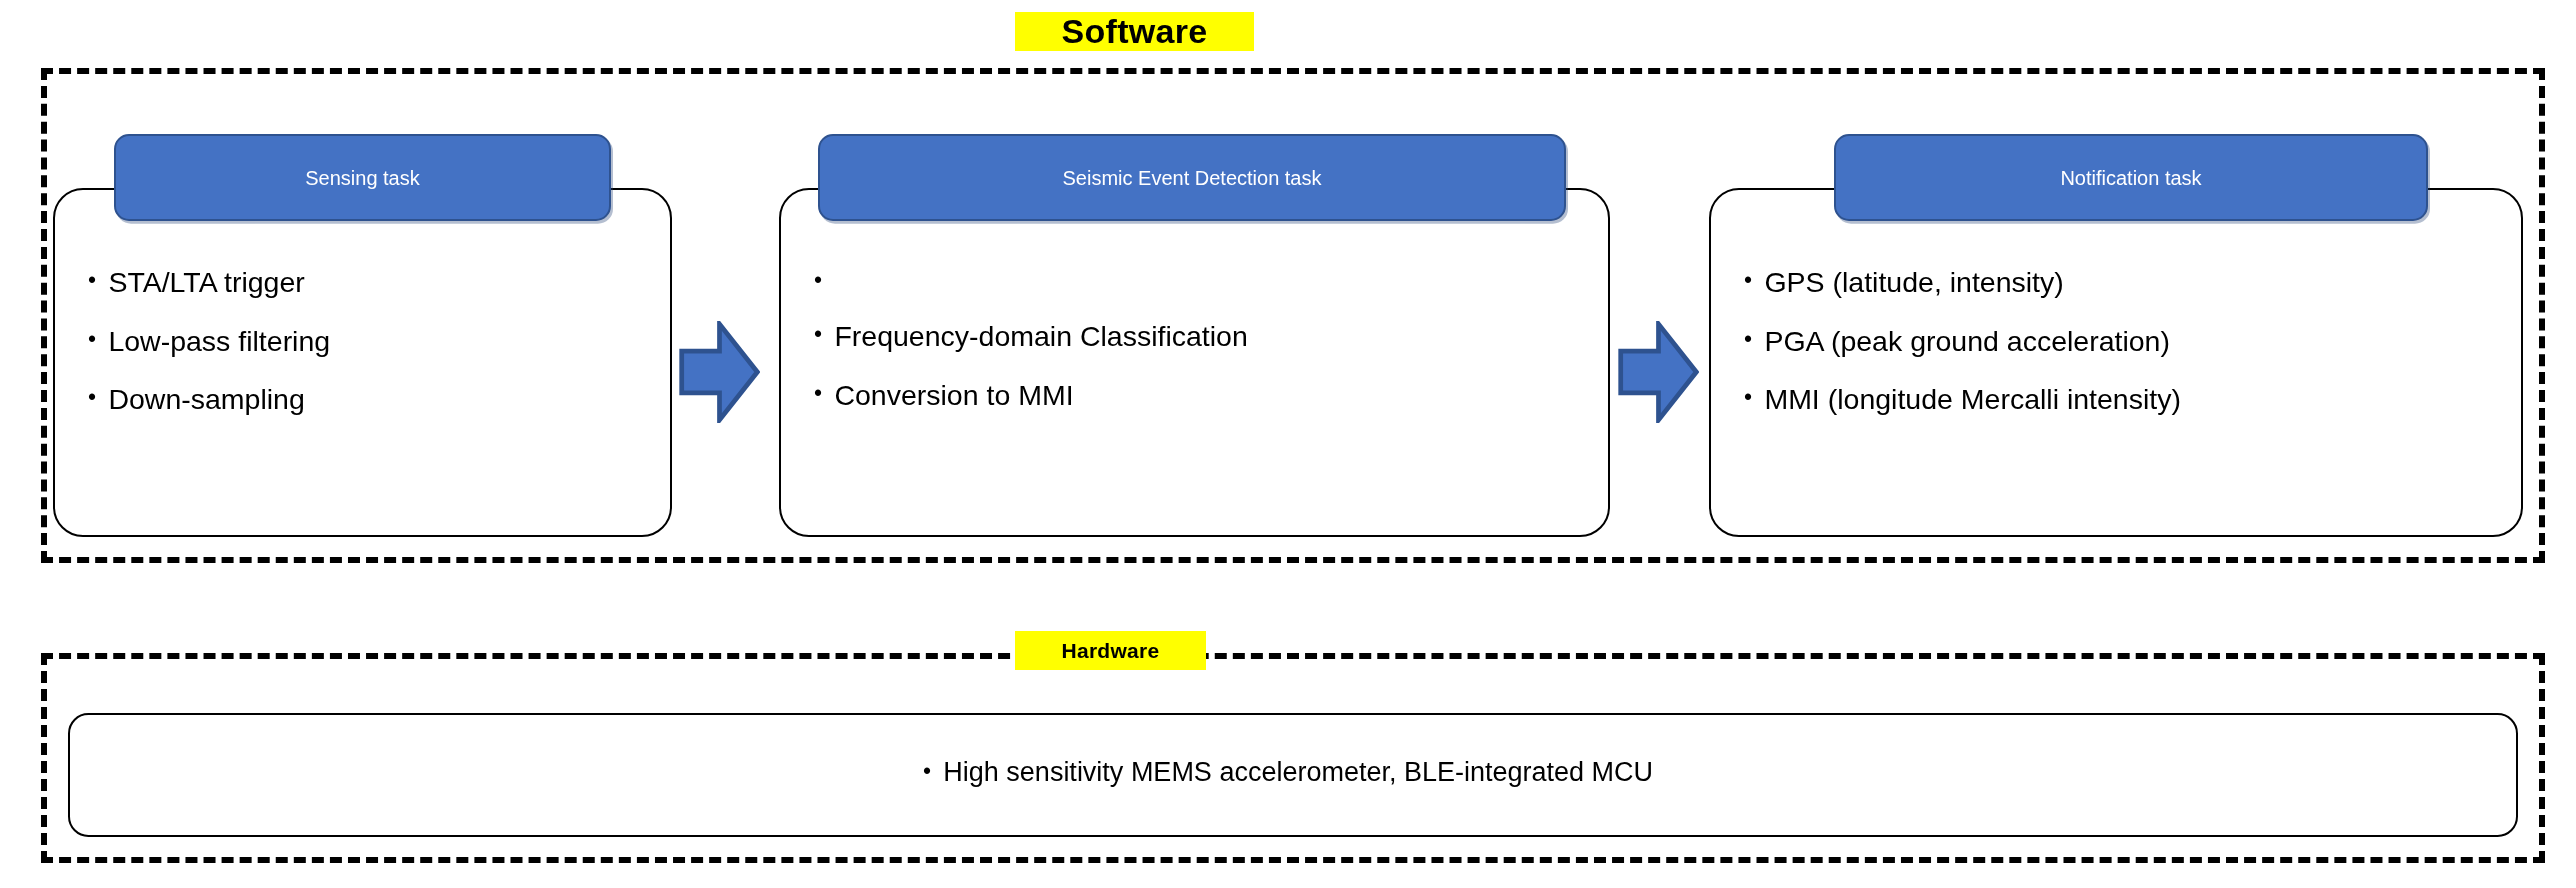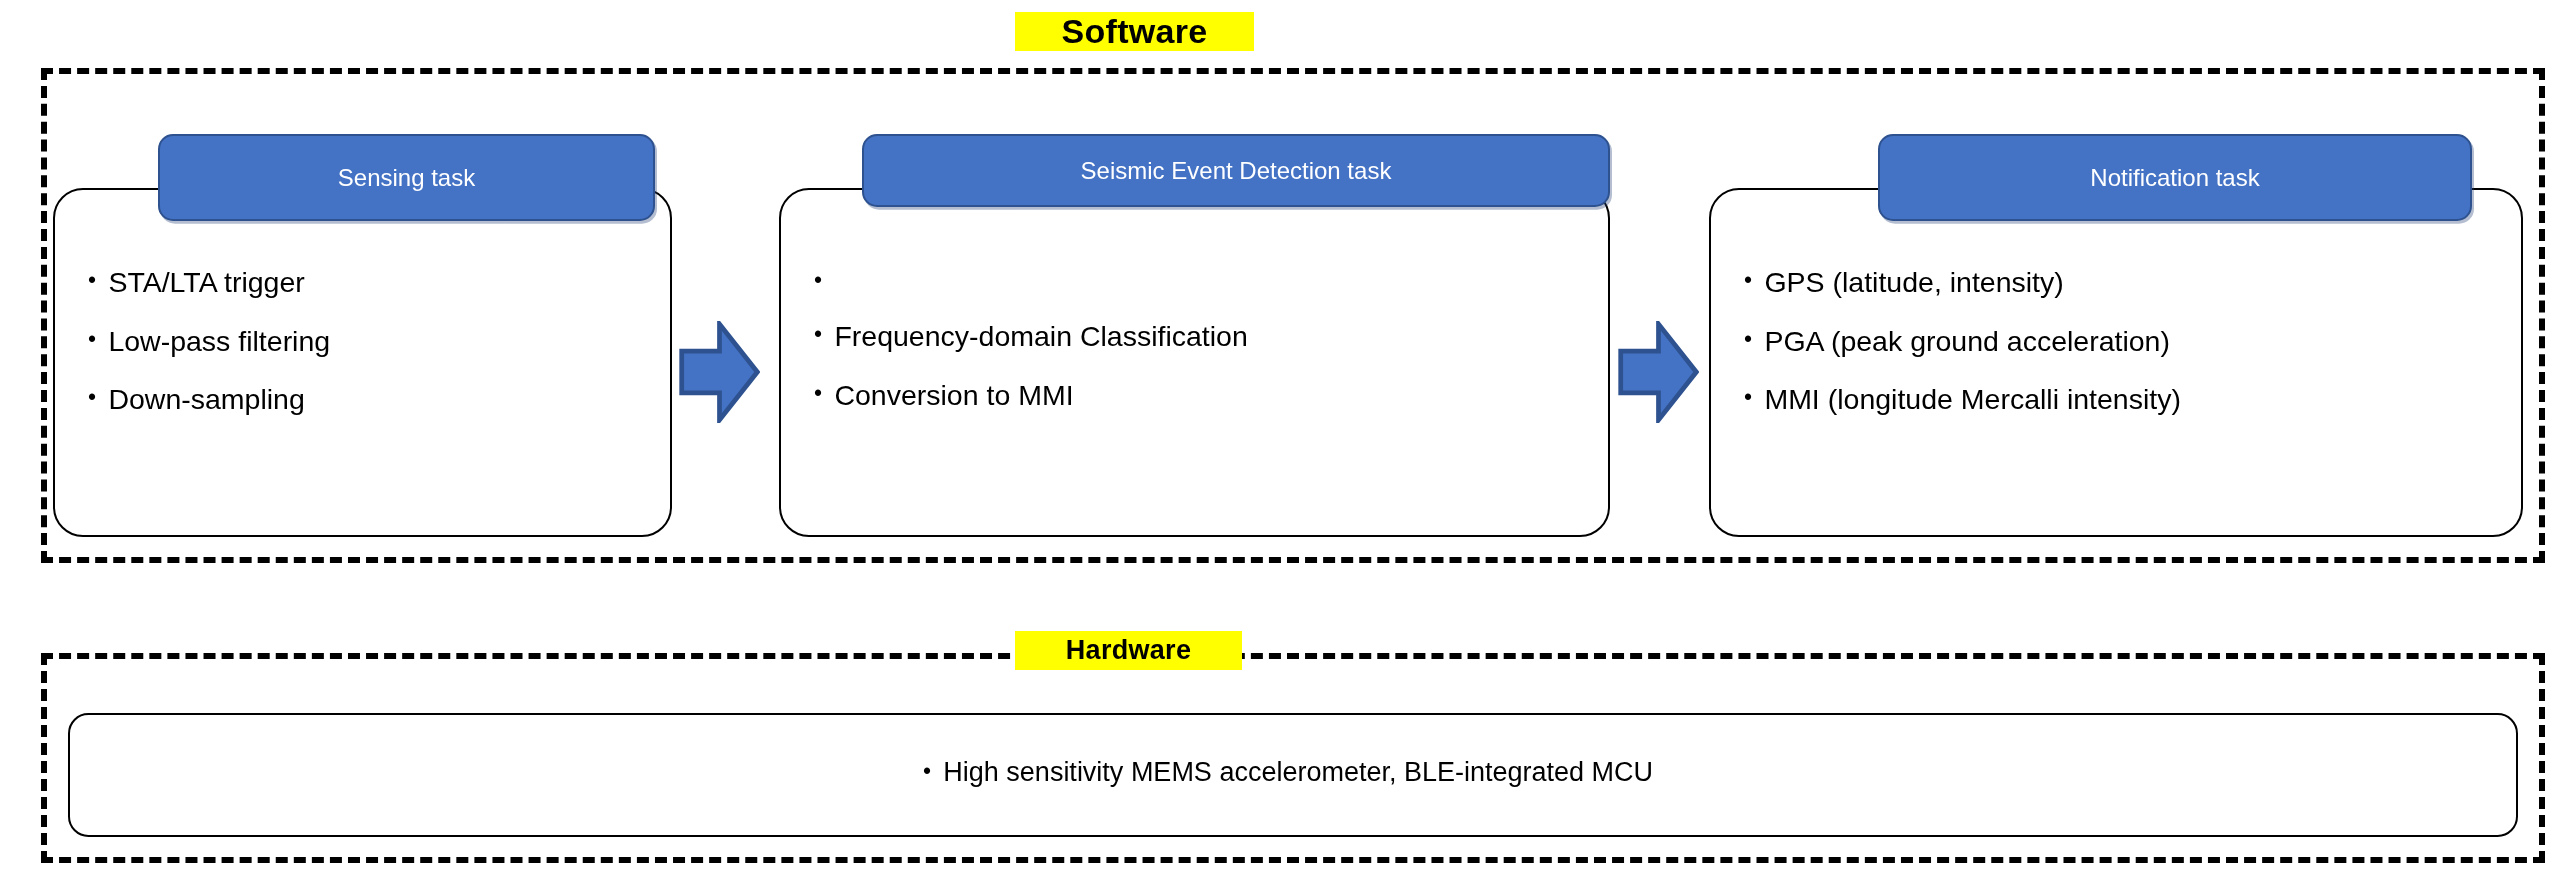--- a/index.html
+++ b/index.html
@@ -35,22 +35,22 @@
     align-items:center;
     justify-content:center;
     letter-spacing:0.3px;
     z-index:6;
   }
   #software-label{
     left:1015px; top:12.2px; width:239px; height:39px;
     font-size:34px;
   }
   #hardware-label{
-    left:1015px; top:631px; width:227px; height:39px;
-    font-size:27px;
+    left:1015px; top:631px; width:191px; height:39px;
+    font-size:21px;
   }
 
   
   .task-card{
     position:absolute;
     background:#ffffff;
     border:2.7px solid #000000;
     border-radius:30px;
     box-sizing:border-box;
     z-index:3;
@@ -64,29 +64,28 @@
   .task-header{
     position:absolute;
     background:#4472C4;
     border:2.7px solid #2E528F;
     border-radius:15px;
     color:#ffffff;
     display:flex;
     align-items:center;
     justify-content:center;
     box-sizing:border-box;
-    font-size:24px;
+    font-size:20px;
     line-height:1;
     z-index:5;
     box-shadow:2px 2.7px 0 rgba(40,70,120,.35);
     white-space:nowrap;
-    margin-left:44px;
   }
   #header-1{ left:114px;  top:134px; width:497px;  height:87px; }
-  #header-2{ left:818px; top:134px; width:748px; height:73px; }
+  #header-2{ left:818px; top:134px; width:748px; height:87px; }
   #header-3{ left:1834px; top:134px; width:594px;  height:87px; }
 
   
   .bullets{
     position:absolute;
     z-index:4;
     list-style:none;
     margin:0;
     padding:0;
   }

